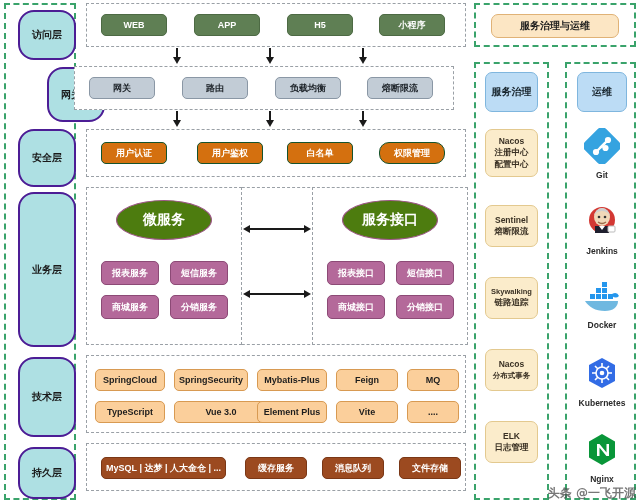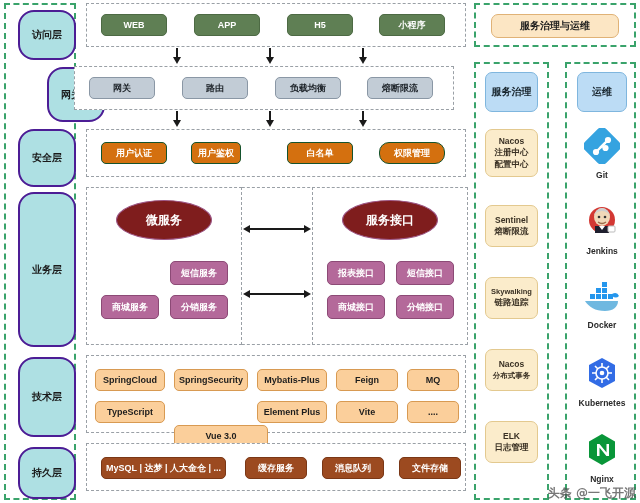--- a/index.html
+++ b/index.html
@@ -50,23 +50,23 @@
     background: #fbcf9b; border: 1px solid #d89a52; color: #1d1d1d;
     font-size: 9px;
   }
   .node.persist { background: #9c4a20; border: 1px solid #7a3716; }
   .node.biz {
     background: #b4699a; border: 1px solid #8c4a76; height: 24px;
     font-size: 9px;
   }
 
   .ellipse {
-    background: #7f1d1d; border: 1px solid #9c5585;
+    background: #4d7c0f; border: 1px solid #9c5585;
     border-radius: 50%;
-    color: #ffffff; font-size: 12px; font-weight: bold;
+    color: #ffffff; font-size: 14px; font-weight: bold;
     display: flex; align-items: center; justify-content: center;
   }
 
   
   .arrow-down { position: absolute; width: 2px; background: #1a1a1a; }
   .arrow-head-down {
     position: absolute; width: 0; height: 0;
     border-left: 4px solid transparent; border-right: 4px solid transparent;
     border-top: 7px solid #1a1a1a;
   }
@@ -154,29 +154,30 @@
 
   <div class="arrow-down" style="left:176px;top:111px;height:10px;"></div>
   <div class="arrow-head-down" style="left:173px;top:120px;"></div>
   <div class="arrow-down" style="left:269px;top:111px;height:10px;"></div>
   <div class="arrow-head-down" style="left:266px;top:120px;"></div>
   <div class="arrow-down" style="left:362px;top:111px;height:10px;"></div>
   <div class="arrow-head-down" style="left:359px;top:120px;"></div>
 
   <div class="abs strip" style="left:86px;top:129px;width:380px;height:48px;">
     <div class="abs pill node security" style="left:14px;top:12px;width:66px;">用户认证</div>
-    <div class="abs pill node security" style="left:104px;top:12px;width:50px;">用户鉴权</div>
+    <div class="abs pill node security" style="left:110px;top:12px;width:66px;">用户鉴权</div>
     <div class="abs pill node security" style="left:200px;top:12px;width:66px;">白名单</div>
     <div class="abs pill node security" style="left:292px;top:12px;width:66px;border-radius:10px;">权限管理</div>
   </div>
 
   <div class="abs strip" style="left:86px;top:187px;width:380px;height:158px;">
 
     <div class="abs strip inner-split" style="left:-1px;top:-1px;width:156px;height:158px;border-right:1px dashed #9aa0a6;">
       <div class="abs ellipse" style="left:29px;top:12px;width:96px;height:40px;">微服务</div>
+      <div class="abs pill node biz" style="left:14px;top:73px;width:58px;">报表服务</div>
       <div class="abs pill node biz" style="left:83px;top:73px;width:58px;">短信服务</div>
       <div class="abs pill node biz" style="left:14px;top:107px;width:58px;">商城服务</div>
       <div class="abs pill node biz" style="left:83px;top:107px;width:58px;">分销服务</div>
     </div>
 
     <div class="abs strip inner-split" style="left:225px;top:-1px;width:156px;height:158px;">
       <div class="abs ellipse" style="left:29px;top:12px;width:96px;height:40px;">服务接口</div>
       <div class="abs pill node biz" style="left:14px;top:73px;width:58px;">报表接口</div>
       <div class="abs pill node biz" style="left:83px;top:73px;width:58px;">短信接口</div>
       <div class="abs pill node biz" style="left:14px;top:107px;width:58px;">商城接口</div>
@@ -193,21 +194,21 @@
   <div class="arrow-head-right" style="left:304px;top:290px;"></div>
 
   <div class="abs strip" style="left:86px;top:355px;width:380px;height:78px;">
     <div class="abs pill node tech" style="left:8px;top:13px;width:70px;">SpringCloud</div>
     <div class="abs pill node tech" style="left:87px;top:13px;width:74px;">SpringSecurity</div>
     <div class="abs pill node tech" style="left:170px;top:13px;width:70px;">Mybatis-Plus</div>
     <div class="abs pill node tech" style="left:249px;top:13px;width:62px;">Feign</div>
     <div class="abs pill node tech" style="left:320px;top:13px;width:52px;">MQ</div>
 
     <div class="abs pill node tech" style="left:8px;top:45px;width:70px;">TypeScript</div>
-    <div class="abs pill node tech" style="left:87px;top:45px;width:94px;margin-top:24px;">Vue 3.0</div>
+    <div class="abs pill node tech" style="left:87px;top:45px;width:94px;">Vue 3.0</div>
     <div class="abs pill node tech" style="left:170px;top:45px;width:70px;">Element Plus</div>
     <div class="abs pill node tech" style="left:249px;top:45px;width:62px;text-align:right;">Vite</div>
     <div class="abs pill node tech" style="left:320px;top:45px;width:52px;">....</div>
   </div>
 
   <div class="abs strip" style="left:86px;top:443px;width:380px;height:48px;">
     <div class="abs pill node persist" style="left:14px;top:13px;width:125px;">MySQL | 达梦 | 人大金仓 | ...</div>
     <div class="abs pill node persist" style="left:158px;top:13px;width:62px;">缓存服务</div>
     <div class="abs pill node persist" style="left:235px;top:13px;width:62px;">消息队列</div>
     <div class="abs pill node persist" style="left:312px;top:13px;width:62px;">文件存储</div>

